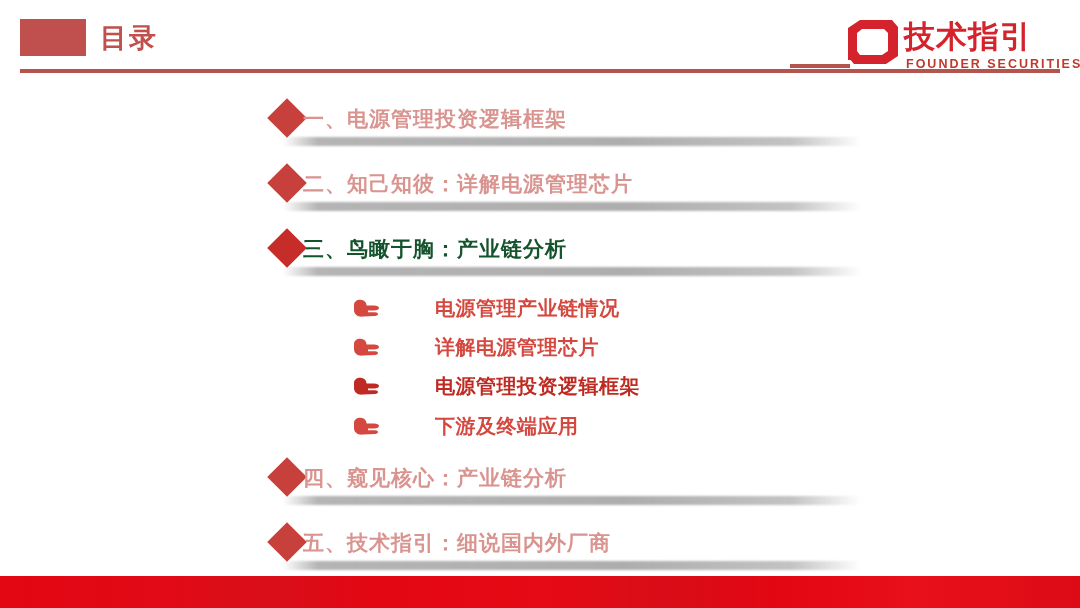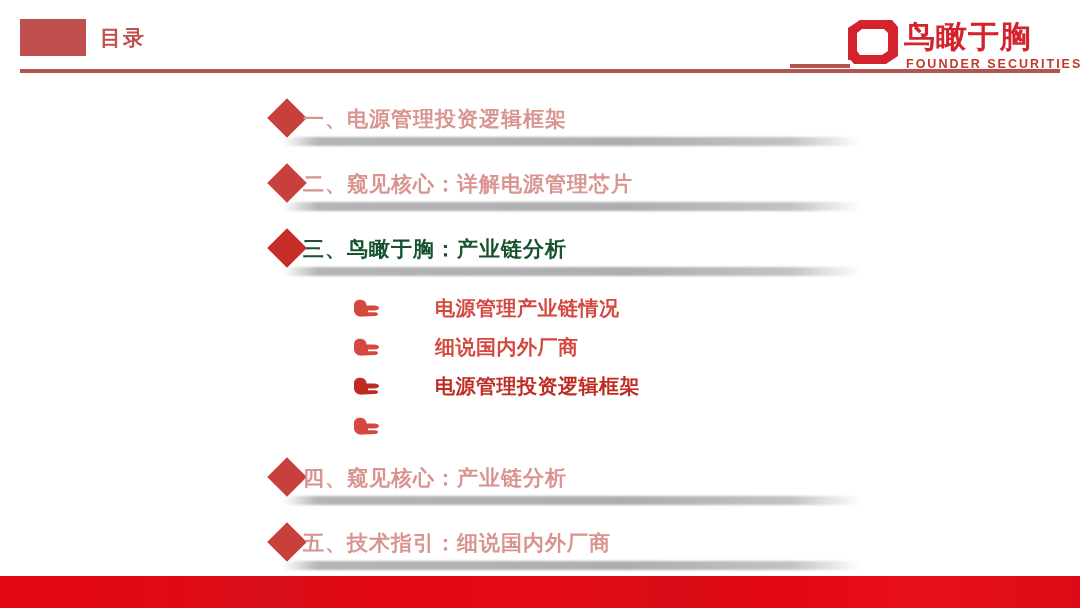--- a/index.html
+++ b/index.html
@@ -27,21 +27,21 @@
     left: 20px;
     top: 19px;
     width: 66px;
     height: 37px;
     background: #c0504d;
   }
   #header-title {
     position: absolute;
     left: 100px;
     top: 20px;
-    font-size: 21px;
+    font-size: 27px;
     font-weight: bold;
     color: #c0504d;
     letter-spacing: 2px;
     line-height: 36px;
     white-space: nowrap;
   }
   #header-rule {
     position: absolute;
     left: 20px;
     top: 69px;
@@ -193,39 +193,39 @@
   <div id="header-title">目录</div>
   <div id="header-rule"></div>
 </div>
 
 <div id="logo-wrap">
   <svg id="logo-mark" viewBox="0 0 50 44">
     <path d="M12 0 L44 0 L50 7 L50 36 L38 44 L6 44 L0 37 L0 8 Z" fill="#d4232c"></path>
     <path d="M14 9 L36 9 L40 13 L40 31 L34 35 L12 35 L9 31 L9 13 Z" fill="#ffffff"></path>
     <path d="M0 34 L-1 34 L-1 40 L8 40 Z" fill="#d4232c"></path>
   </svg>
-  <div id="logo-cn">鸟瞰于胸</div>
+  <div id="logo-cn">技术指引</div>
   <div id="logo-en">FOUNDER SECURITIES</div>
 </div>
 <div style="position:absolute;left:790px;top:64px;width:60px;height:4px;background:#b5534f;"></div>
 
 <div id="toc">
 
   <div class="toc-row" style="left:230px; top:99px; width:600px;">
     <div class="toc-card"></div>
     <div class="toc-shadow"></div>
     <div class="toc-diamond muted"></div>
     <div class="toc-label dim">一、电源管理投资逻辑框架</div>
   </div>
 
   <div class="toc-row" style="left:230px; top:164px; width:600px;">
     <div class="toc-card"></div>
     <div class="toc-shadow"></div>
     <div class="toc-diamond muted"></div>
-    <div class="toc-label dim">二、窥见核心：详解电源管理芯片</div>
+    <div class="toc-label dim">二、知己知彼：详解电源管理芯片</div>
   </div>
 
   <div class="toc-row" style="left:230px; top:229px; width:600px;">
     <div class="toc-card"></div>
     <div class="toc-shadow"></div>
     <div class="toc-diamond"></div>
     <div class="toc-label bright">三、鸟瞰于胸：产业链分析</div>
   </div>
 
   <div class="sub-row" style="left:308px; top:293px; width:420px;">
@@ -233,34 +233,35 @@
       <path d="M3 8 C3 4, 7 2, 11 3 C14 3.6, 15.5 6, 15.6 8.4 L23 8.4 C26 8.4, 28 9.4, 28 11 C28 12.6, 26 13.4, 23 13.4 L17 13.4 L17 15.2 L24 15.2 C26 15.2, 27 16, 27 17.1 C27 18.2, 26 18.9, 24 18.9 L12 19.6 C7 20.2, 3 17.5, 3 13 Z" fill="#d4483f"></path>
       <path d="M11.5 6.2 C9.5 5.4, 7 6.4, 6.6 8.6 C6.3 10.4, 7.4 11.8, 9 12 L14 12 L14 8.8 C13.8 7.4, 12.9 6.7, 11.5 6.2 Z" fill="#ffffff" opacity="0.0"></path>
     </svg>
     <div class="sub-label normal">电源管理产业链情况</div>
   </div>
 
   <div class="sub-row" style="left:308px; top:332px; width:420px;">
     <svg class="sub-hand" viewBox="0 0 30 24">
       <path d="M3 8 C3 4, 7 2, 11 3 C14 3.6, 15.5 6, 15.6 8.4 L23 8.4 C26 8.4, 28 9.4, 28 11 C28 12.6, 26 13.4, 23 13.4 L17 13.4 L17 15.2 L24 15.2 C26 15.2, 27 16, 27 17.1 C27 18.2, 26 18.9, 24 18.9 L12 19.6 C7 20.2, 3 17.5, 3 13 Z" fill="#d4483f"></path>
     </svg>
-    <div class="sub-label normal">细说国内外厂商</div>
+    <div class="sub-label normal">详解电源管理芯片</div>
   </div>
 
   <div class="sub-row" style="left:308px; top:371px; width:420px;">
     <svg class="sub-hand" viewBox="0 0 30 24">
       <path d="M3 8 C3 4, 7 2, 11 3 C14 3.6, 15.5 6, 15.6 8.4 L23 8.4 C26 8.4, 28 9.4, 28 11 C28 12.6, 26 13.4, 23 13.4 L17 13.4 L17 15.2 L24 15.2 C26 15.2, 27 16, 27 17.1 C27 18.2, 26 18.9, 24 18.9 L12 19.6 C7 20.2, 3 17.5, 3 13 Z" fill="#bf2b22"></path>
     </svg>
     <div class="sub-label strong">电源管理投资逻辑框架</div>
   </div>
 
   <div class="sub-row" style="left:308px; top:411px; width:420px;">
     <svg class="sub-hand" viewBox="0 0 30 24">
       <path d="M3 8 C3 4, 7 2, 11 3 C14 3.6, 15.5 6, 15.6 8.4 L23 8.4 C26 8.4, 28 9.4, 28 11 C28 12.6, 26 13.4, 23 13.4 L17 13.4 L17 15.2 L24 15.2 C26 15.2, 27 16, 27 17.1 C27 18.2, 26 18.9, 24 18.9 L12 19.6 C7 20.2, 3 17.5, 3 13 Z" fill="#d4483f"></path>
     </svg>
+    <div class="sub-label normal">下游及终端应用</div>
   </div>
 
   <div class="toc-row" style="left:230px; top:458px; width:600px;">
     <div class="toc-card"></div>
     <div class="toc-shadow"></div>
     <div class="toc-diamond muted"></div>
     <div class="toc-label dim">四、窥见核心：产业链分析</div>
   </div>
 
   <div class="toc-row" style="left:230px; top:523px; width:600px;">

